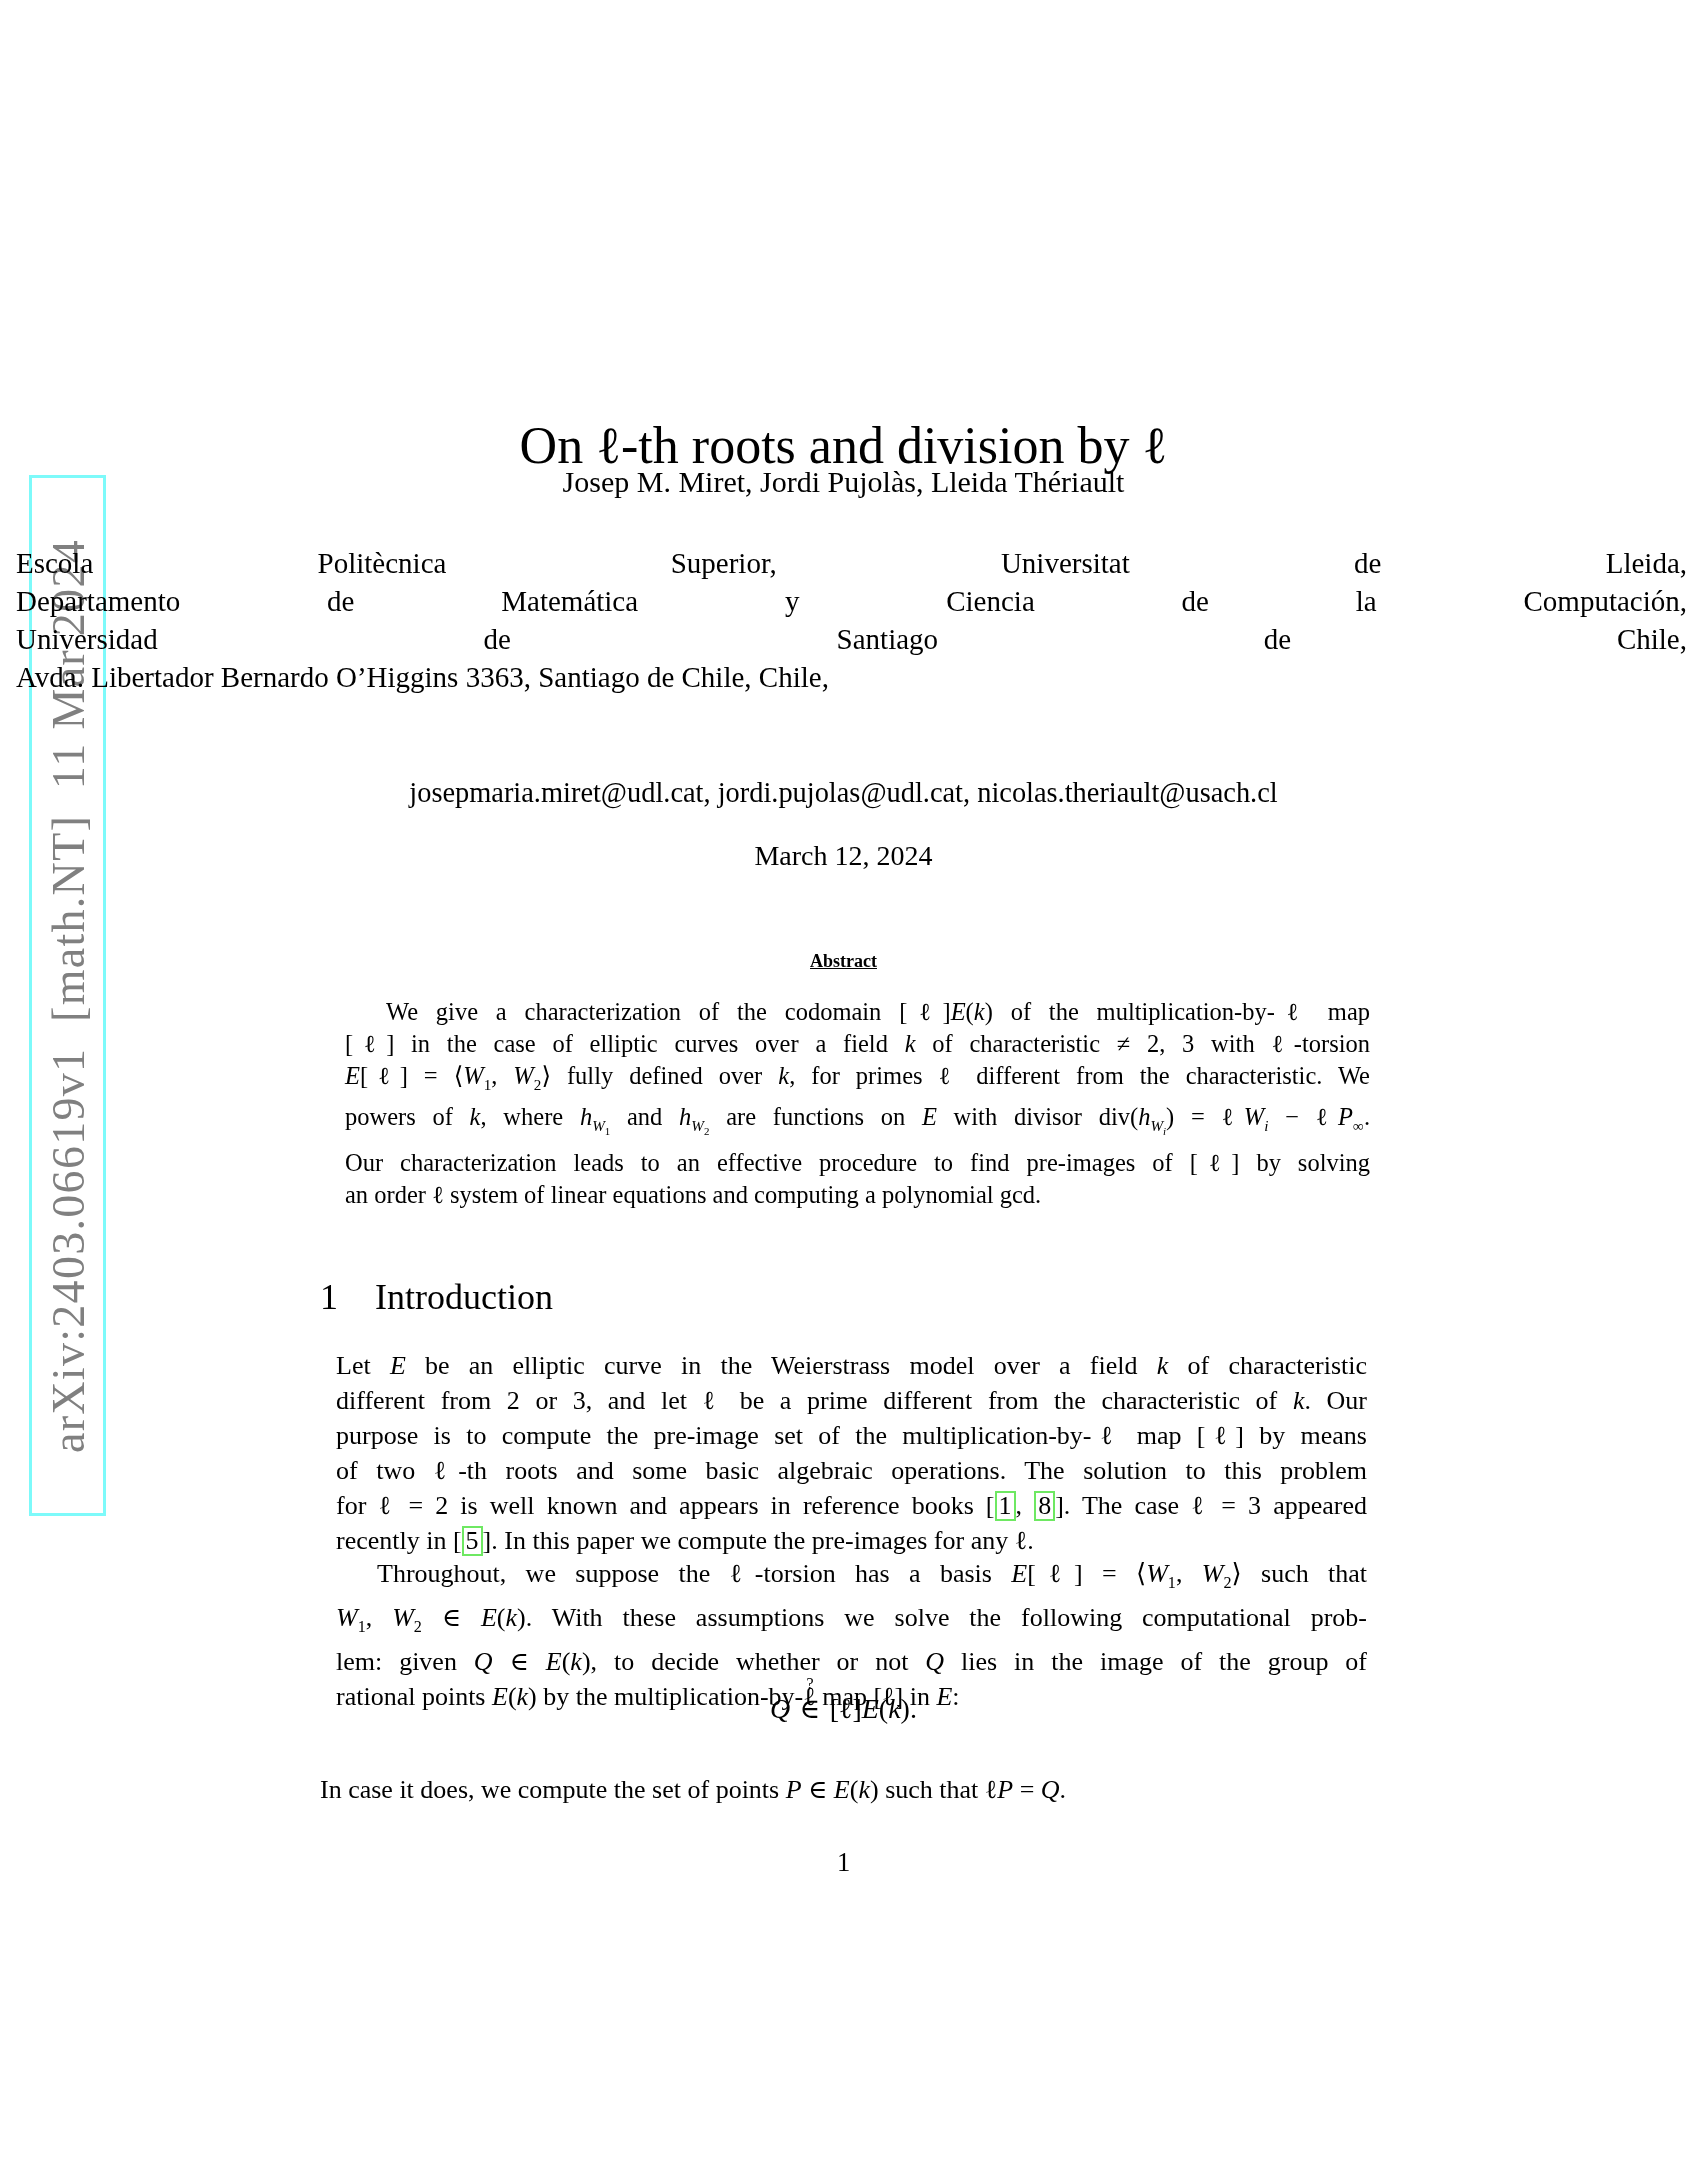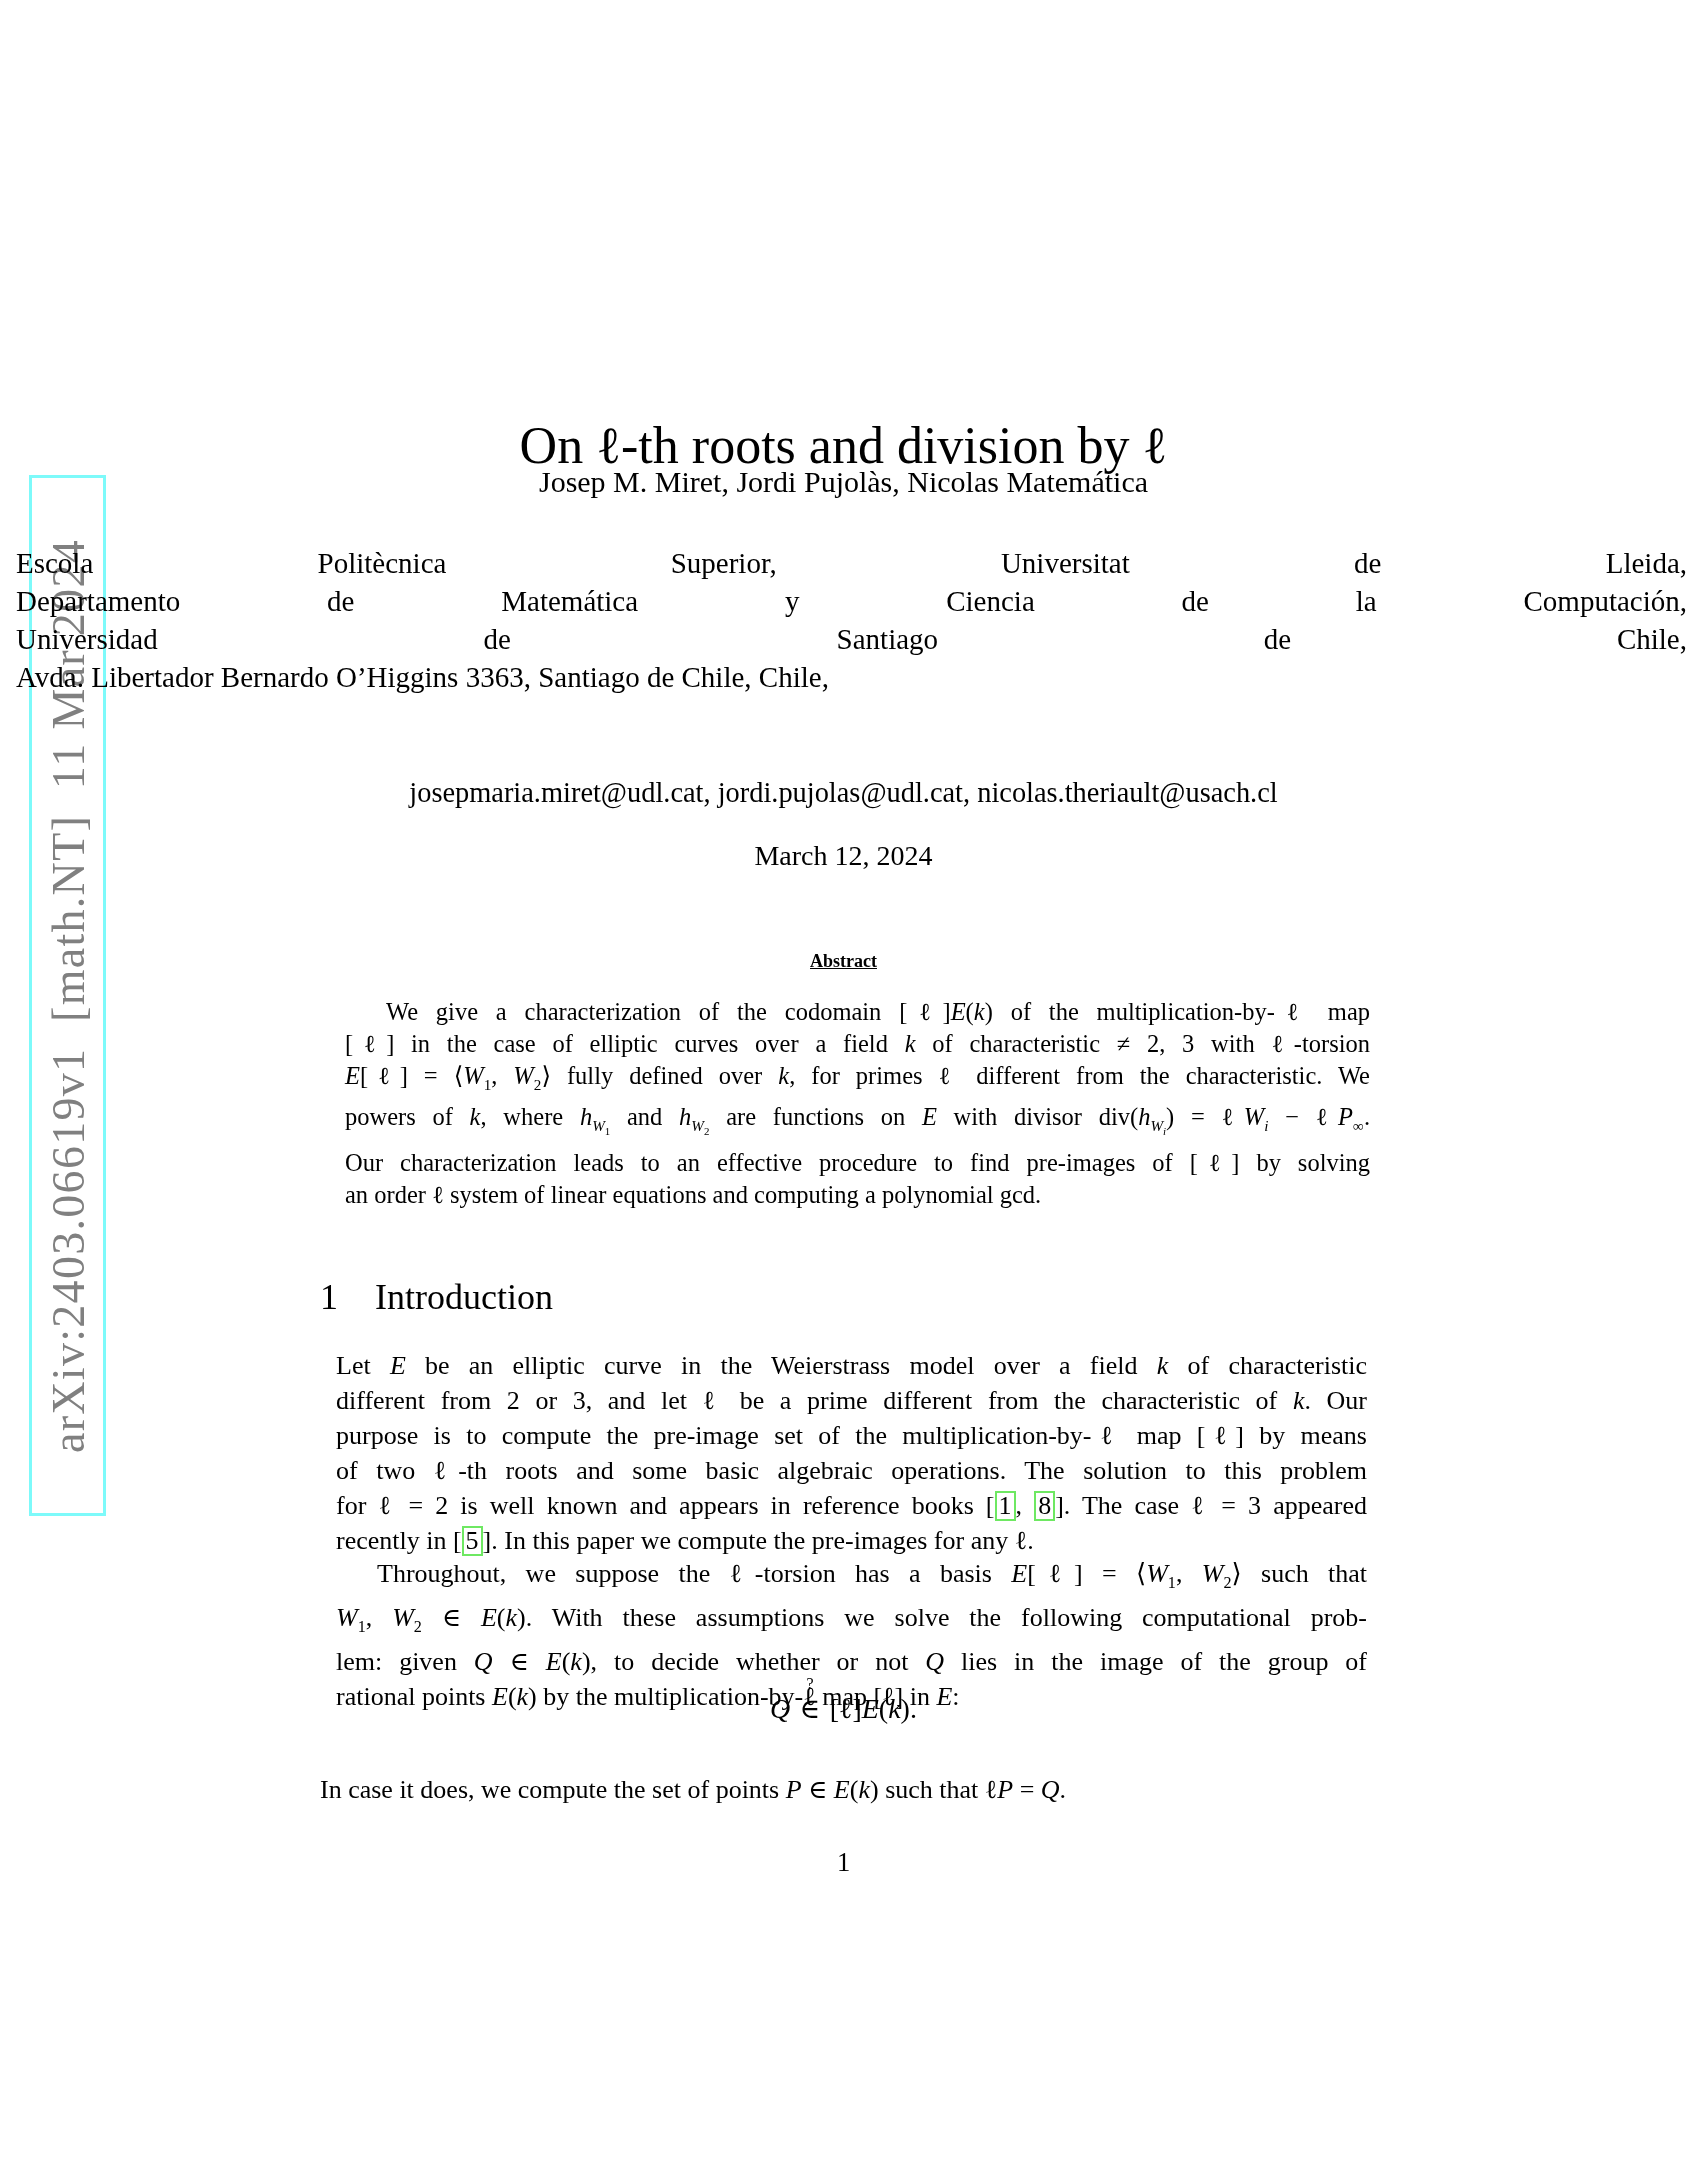--- a/index.html
+++ b/index.html
@@ -83,21 +83,21 @@
 <body>
 
 <div class="page">
 
   <div class="abs stamp-frame">
     <span class="stamp-text">arXiv:2403.06619v1  [math.NT]  11 Mar 2024</span>
   </div>
 
   <div class="abs centered title">On ℓ-th roots and division by ℓ</div>
 
-  <div class="abs centered authors">Josep M. Miret, Jordi Pujolàs, Nicolas Matemática</div>
+  <div class="abs centered authors">Josep M. Miret, Jordi Pujolàs, Lleida Thériault</div>
 
   <div class="abs centered affiliation">
       <div class="line">Escola Politècnica Superior, Universitat de Lleida,</div>
       <div class="line">Departamento de Matemática y Ciencia de la Computación,</div>
       <div class="line">Universidad de Santiago de Chile,</div>
       <div class="line">Avda. Libertador Bernardo O’Higgins 3363, Santiago de Chile, Chile,</div>
     </div>
 
   <div class="abs centered emails">josepmaria.miret@udl.cat, jordi.pujolas@udl.cat, nicolas.theriault@usach.cl</div>
 

